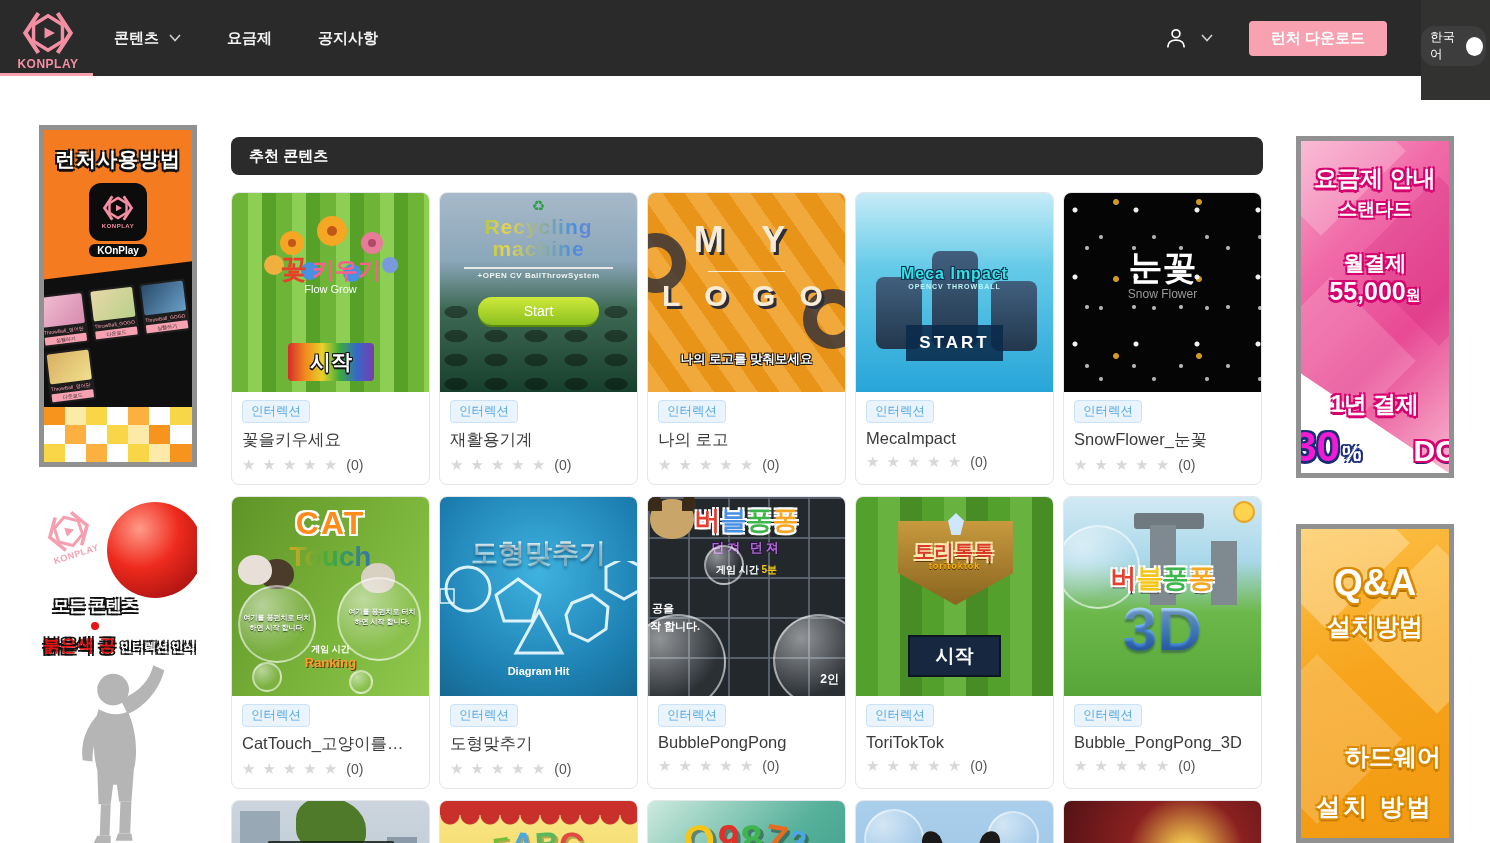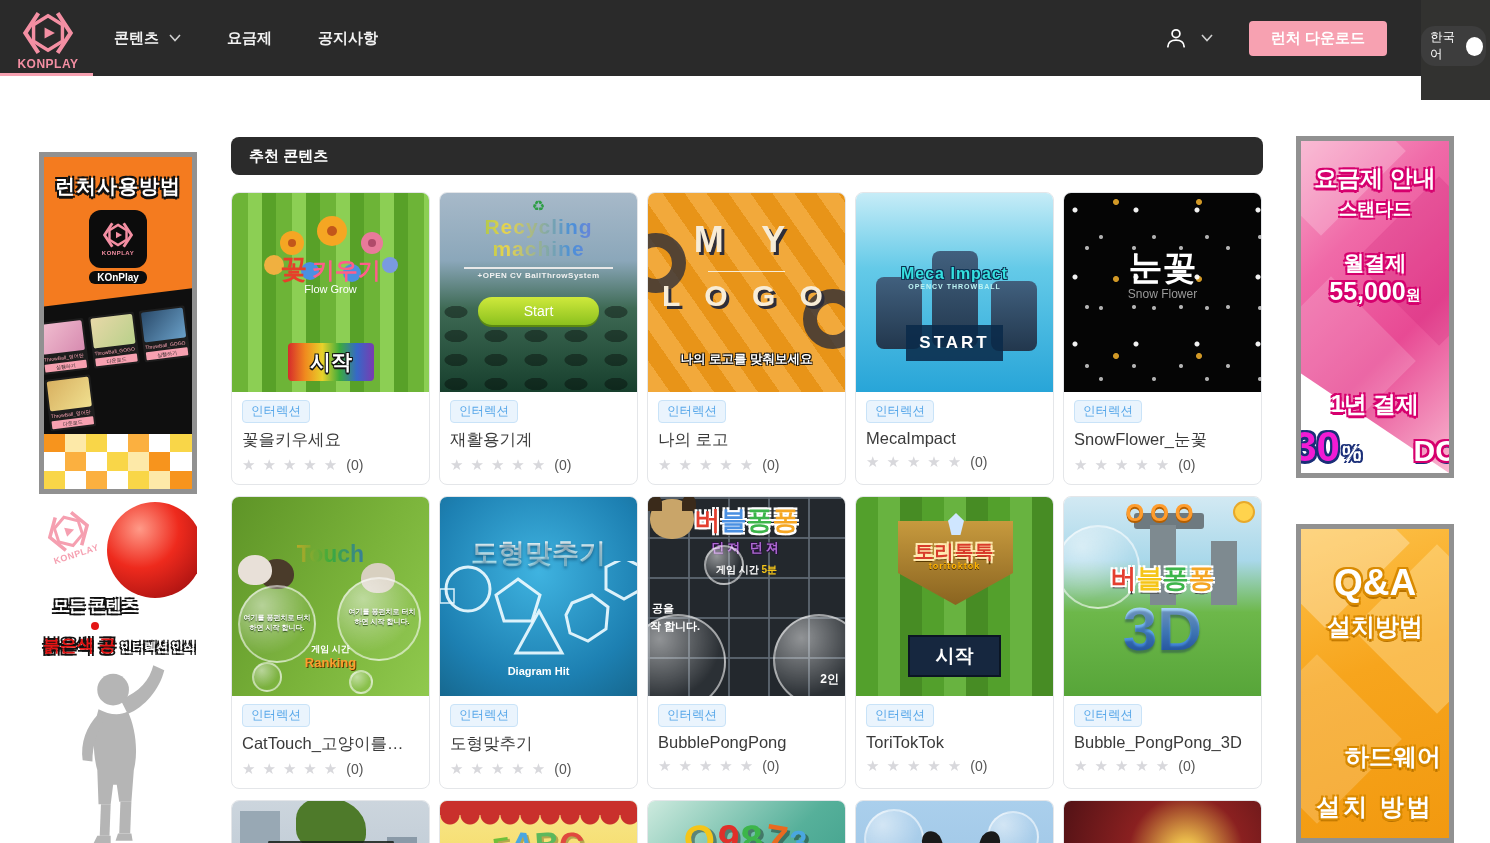--- a/index.html
+++ b/index.html
@@ -21,21 +21,21 @@
   .lang-pill { position:absolute; right:4px; top:26px; background:#3d3d3d; border-radius:14px;
     display:flex; align-items:center; padding:3px 3px 3px 9px; gap:2px; cursor:pointer; }
   .lang-pill span.lbl { color:#fff; font-size:12.5px; }
   .knob { width:19px; height:19px; border-radius:50%; background:#fff; }
 
   
   .abs { position:absolute; }
   .bordered { border:5px solid #919191; }
 
   
-  .b-guide { left:39px; top:152px; width:158px; height:342px; background:#f47b1f; overflow:hidden; cursor:pointer; }
+  .b-guide { left:39px; top:125px; width:158px; height:342px; background:#f47b1f; overflow:hidden; cursor:pointer; }
   .g-title { text-align:center; margin-top:16px; color:#fff; font-size:20px; font-weight:bold; letter-spacing:1px;
     text-shadow:-2px -2px 0 #111,2px -2px 0 #111,-2px 2px 0 #111,2px 2px 0 #111,0 3px 0 #111; }
   .g-icon { width:58px; height:58px; margin:10px auto 0; background:#0c0c0c; border-radius:12px;
     display:flex; flex-direction:column; align-items:center; justify-content:center; gap:2px; }
   .g-icon .mini-brand { color:#f48fa3; font-size:6px; font-weight:bold; letter-spacing:.5px; }
   .g-app { margin:3px auto 0; width:58px; text-align:center; background:#0c0c0c; color:#fff;
     border-radius:6px; font-size:10px; font-weight:bold; padding:1px 0; }
   .g-shot { position:absolute; left:-14px; top:140px; width:190px; height:150px; background:#0f0f0f;
     transform:rotate(-7deg); padding:16px 6px 6px 14px; display:flex; flex-wrap:wrap; gap:5px; align-content:flex-start; }
   .mini-card { width:46px; background:#1d1d1d; border-radius:2px; padding:2px; }
@@ -133,21 +133,21 @@
       radial-gradient(circle 2.5px at 52px 9px, rgba(232,169,42,.9) 0 2.5px, transparent 3.5px),
       radial-gradient(circle 1.5px at 23px 55px, rgba(255,255,255,.7) 0 1.5px, transparent 2.5px);
     background-size:61px 67px, 53px 71px, 83px 77px, 47px 59px; }
   .sn-t { top:52px; color:#fff; font-size:34px; font-weight:bold; }
   .sn-sub { top:94px; color:#9a9a9a; font-size:12px; }
 
   
   .th-cat { background:linear-gradient(120deg,#5e9427 0%,#7ab33a 55%,#90c94e 100%); }
   .ct-t1 { top:8px; color:#ff8c1a; font-size:32px; font-weight:bold; letter-spacing:2px;
     text-shadow:-2px -2px 0 #fff,2px -2px 0 #fff,-2px 2px 0 #fff,2px 2px 0 #fff; }
-  .ct-t2 { top:44px; font-size:23px; font-weight:bold;
+  .ct-t2 { top:44px; font-size:28px; font-weight:bold;
     background-image:linear-gradient(90deg,#e8452c,#f0a81e,#3cab3c,#3668c8,#b04ad0);
     -webkit-background-clip:text; background-clip:text; color:transparent; }
   .bubble { position:absolute; border-radius:50%; border:2px solid rgba(255,255,255,.55);
     background:radial-gradient(circle at 30% 25%, rgba(255,255,255,.5), rgba(255,255,255,.04) 65%); }
   .ct-bb1 { left:6px; top:88px; width:78px; height:78px; }
   .ct-bb2 { right:8px; top:80px; width:84px; height:84px; }
   .ct-bb3 { left:20px; bottom:4px; width:30px; height:30px; }
   .ct-bb4 { right:56px; bottom:2px; width:24px; height:24px; }
   .ct-bt { position:absolute; width:74px; color:#fff; font-size:7px; text-align:center; font-weight:bold;
     text-shadow:0 1px 1px #204010; }
@@ -539,20 +539,21 @@
         <div class="title">SnowFlower_눈꽃</div>
         <div class="rating">
           <span class="stars">★★★★★</span>
           <span class="count">(0)</span>
         </div>
       </div>
     </div>
 
     <div class="card">
       <div class="thumb th-cat">
+        <div class="ctr ct-t1">CAT</div>
         <div class="ctr ct-t2">Touch</div>
         <div class="ct-head ct-h1"></div>
         <div class="ct-head ct-h2"></div>
         <div class="ct-head ct-h3"></div>
         <div class="bubble ct-bb1"></div>
         <div class="bubble ct-bb2"></div>
         <div class="bubble ct-bb3"></div>
         <div class="bubble ct-bb4"></div>
         <div class="ct-bt ct-bt1">여기를 퐁펀치로 터치 하면 시작 합니다.</div>
         <div class="ct-bt ct-bt2">여기를 퐁펀치로 터치 하면 시작 합니다.</div>
@@ -638,21 +639,20 @@
         </div>
       </div>
     </div>
 
     <div class="card">
       <div class="thumb th-b3d">
         <div class="b3-lintel"></div>
         <div class="b3-pillar b3-p1"></div>
         <div class="b3-pillar b3-p2"></div>
         <div class="bubble b3-bub"></div>
-        <div class="ctr b3-rings">OOO</div>
         <div class="b3-emoji"></div>
         <div class="ctr b3-title">
           <span class="b30">버</span><span class="b31">블</span><span class="b32">퐁</span><span class="b33">퐁</span>
         </div>
         <div class="ctr b3-3d">3D</div>
       </div>
       <div class="info">
         <span class="badge">인터렉션</span>
         <div class="title">Bubble_PongPong_3D</div>
         <div class="rating">

